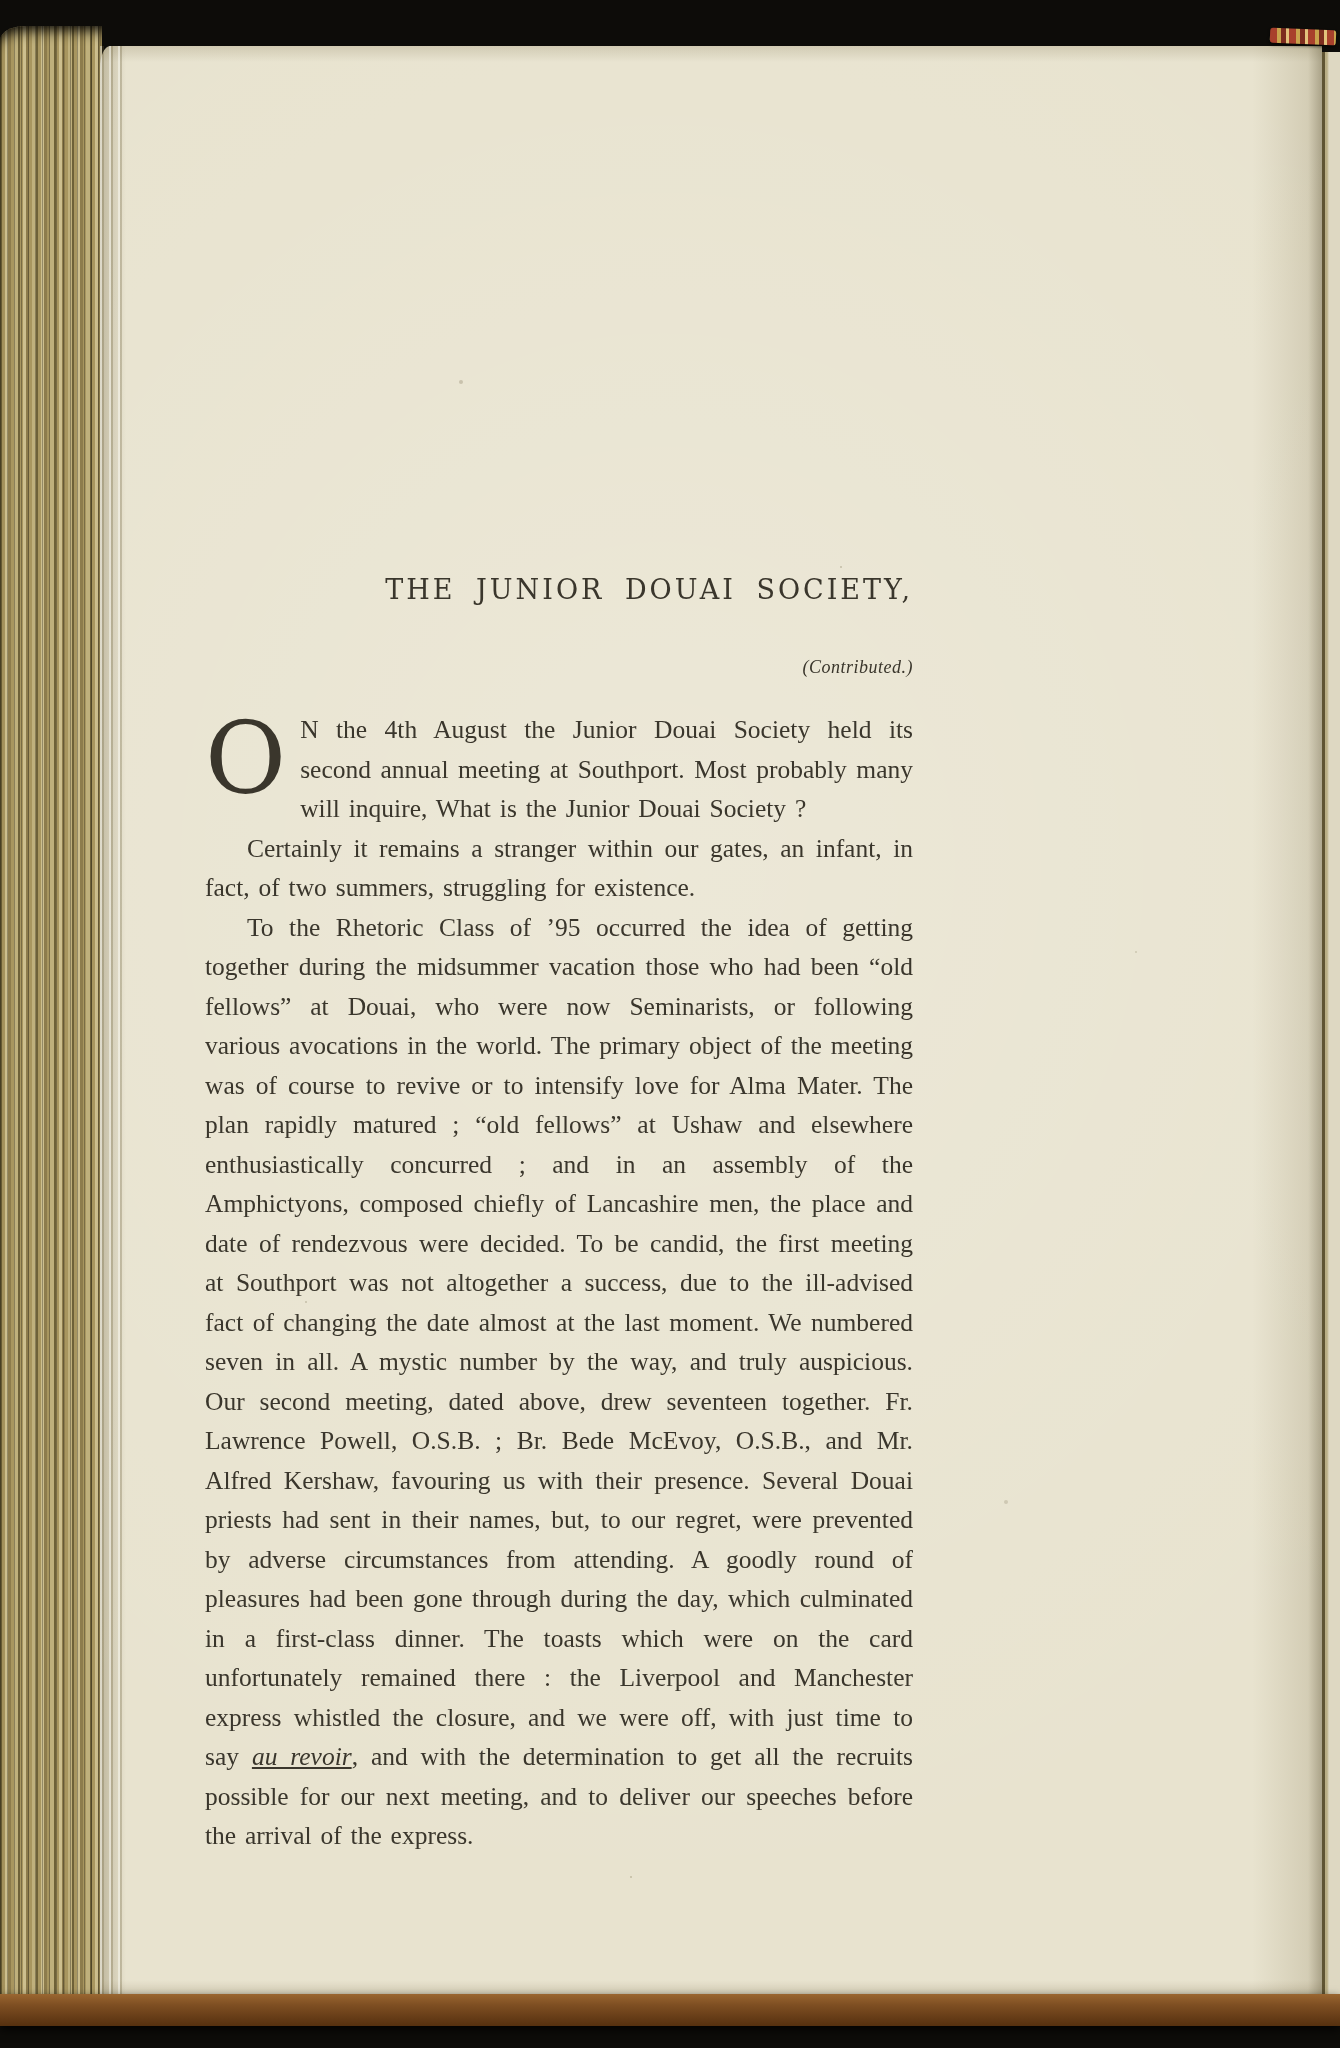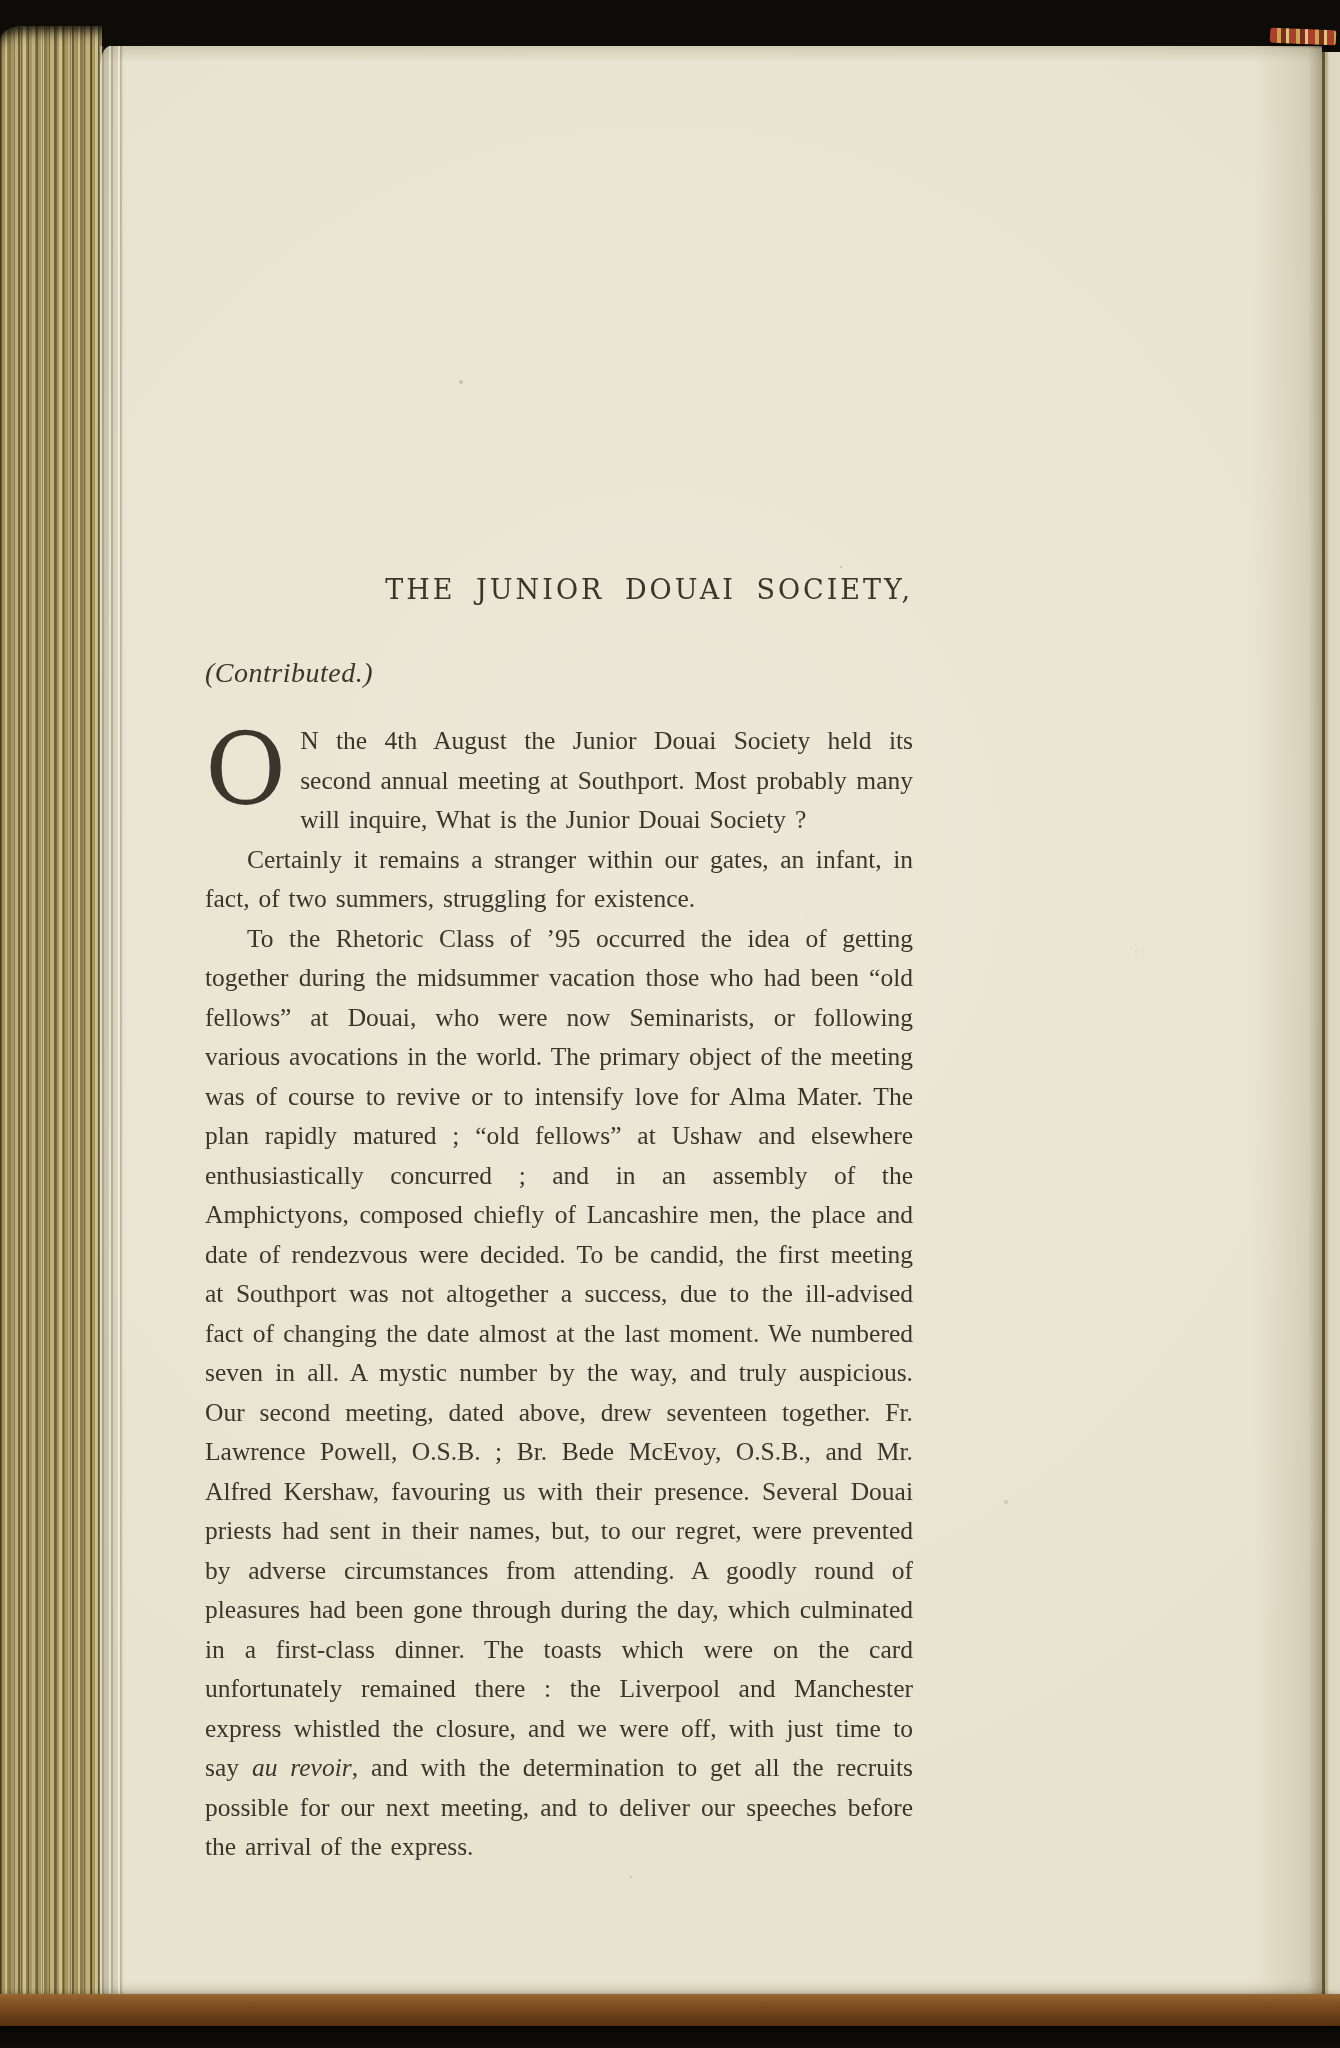--- a/index.html
+++ b/index.html
@@ -75,30 +75,30 @@
   }
 
   
   .content{position:absolute;left:105px;top:528px;width:708px;color:var(--ink);}
   .title{
     font-family:"DejaVu Serif","Liberation Serif",serif;
     font-size:27px;font-weight:400;text-align:right;
     letter-spacing:3px;word-spacing:9px;white-space:nowrap;
   }
   .subtitle{
-    margin-top:52px;font-size:28px;font-style:italic;text-align:left;letter-spacing:.5px;
+    margin-top:52px;font-size:18px;font-style:italic;text-align:right;letter-spacing:.5px;
   }
   .body-text{margin-top:32px;font-size:25.5px;line-height:39.5px;text-align:justify;word-spacing:2.5px;}
   .para{margin:0;}
   .para.indent{text-indent:42px;}
   .dropcap{
     float:left;font-size:99px;line-height:82px;padding:8px 14px 0 0;
     font-family:"DejaVu Serif","Liberation Serif",serif;color:var(--ink);
   }
-  em{font-style:italic;}
+  em{font-style:italic;text-decoration:underline;}
 </style>
 </head>
 <body>
 
 <div class="canvas">
 
   <div class="fore-edge"></div>
 
   <div class="page">
     <div class="leaf-edges"></div>

